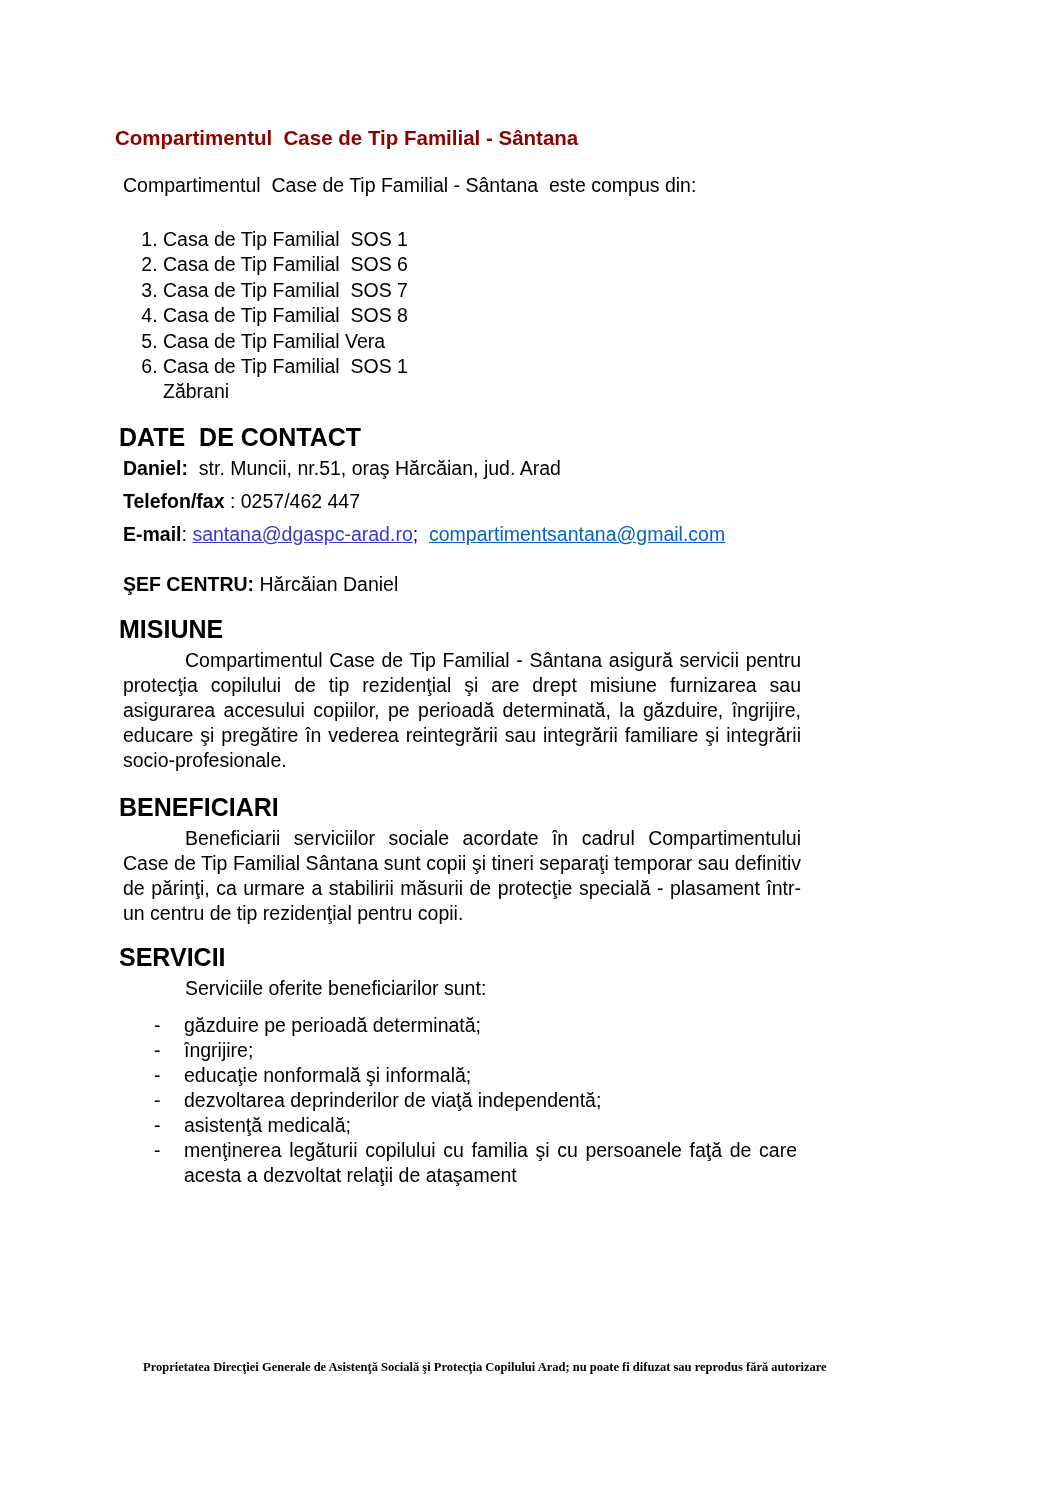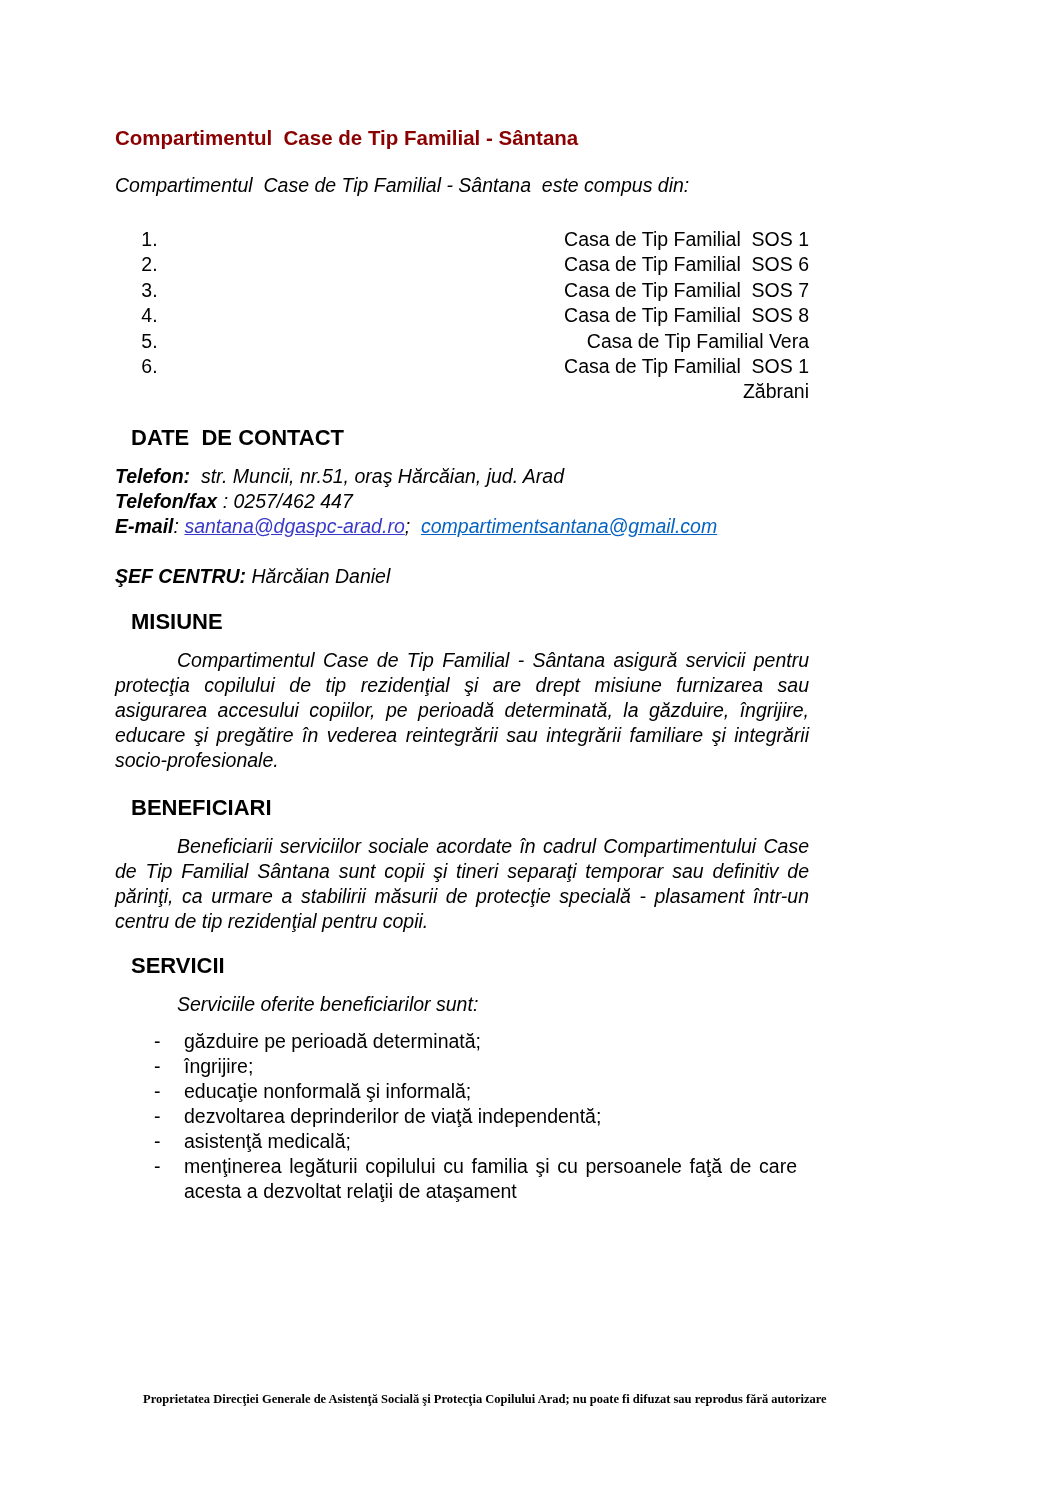--- a/index.html
+++ b/index.html
@@ -9,39 +9,39 @@
     height:1497px;
     box-sizing:border-box;
     padding:126px 73px 0 115px;
     background:var(--background,#ffffff);
     color:var(--text,#000000);
     font-family:"Liberation Sans","DejaVu Sans",sans-serif;
     font-size:19.5px;
     line-height:25px;
     overflow:hidden;
   }
-  p{margin:0;font-style:italic;}
+  p{margin:8px;}
   .pre{white-space:pre-wrap;}
   .b{font-weight:bold;}
   .doc-title{
     font-size:20.5px;
     line-height:23px;
     font-weight:bold;
     color:var(--title,#8B0000);
     margin:0 0 24px 0;
     white-space:pre-wrap;
   }
   .intro{margin-bottom:29px;}
-  ol.houses{margin:0 0 22px 0;padding:0 0 0 48px;text-align:right;}
+  ol.houses{margin:0 0 22px 0;padding:0 0 0 48px;}
   ol.houses li{white-space:pre-wrap;line-height:25.4px;}
   h2.sec{
-    font-size:22px;
+    font-size:25px;
     line-height:21px;
     font-weight:bold;
-    margin:16px;
+    margin:4px;
     white-space:pre-wrap;
   }
   .contact-heading{margin-bottom:28px;}
   .contact-line{line-height:25px;}
   .email-line{margin-bottom:25px;}
   .email-line a{text-decoration:underline;text-align:right;}
   a.link1{color:var(--link1,#3939C8);}
   a.link2{color:var(--link2,#0563C1);}
   .chief-line{margin-bottom:22px;}
   .mission-heading{margin-bottom:5px;}
@@ -63,21 +63,21 @@
   }
   ul.services li::before{
     content:"-";
     position:absolute;
     left:27px;
     top:0;
   }
   .footer-text{
     position:absolute;
     left:143px;
-    top:1392px;
+    top:1360px;
     width:800px;
     font-family:"Liberation Serif","DejaVu Serif",serif;
     font-weight:bold;
     font-size:12.5px;
     line-height:15px;
     white-space:nowrap;
   }
 </style>
 </head>
 <body>
@@ -93,21 +93,21 @@
       <li>Casa de Tip Familial  SOS 6</li>
       <li>Casa de Tip Familial  SOS 7</li>
       <li>Casa de Tip Familial  SOS 8</li>
       <li>Casa de Tip Familial Vera</li>
       <li>Casa de Tip Familial  SOS 1
 Zăbrani</li>
     </ol>
 
   <h2 class="sec contact-heading">DATE  DE CONTACT</h2>
 
-  <p class="contact-line pre"><span class="b">Telefon:</span><span>  str. Muncii, nr.51, oraş Hărcăian, jud. Arad</span></p>
+  <p class="contact-line pre"><span class="b">Daniel:</span><span>  str. Muncii, nr.51, oraş Hărcăian, jud. Arad</span></p>
 
   <p class="contact-line pre"><span class="b">Telefon/fax</span><span> : 0257/462 447</span></p>
 
   <p class="contact-line email-line pre"><span class="b">E-mail</span><span>: </span><a href="#" class="link1">santana@dgaspc-arad.ro</a><span>;  </span><a href="#" class="link2">compartimentsantana@gmail.com</a></p>
 
   <p class="contact-line chief-line pre"><span class="b">ŞEF CENTRU:</span><span> Hărcăian Daniel</span></p>
 
   <h2 class="sec mission-heading">MISIUNE</h2>
   <p class="para mission-body">Compartimentul  Case de Tip Familial - Sântana asigură servicii pentru protecţia copilului de tip rezidenţial şi are drept misiune furnizarea sau asigurarea accesului copiilor, pe perioadă determinată, la găzduire, îngrijire, educare şi pregătire în vederea reintegrării sau integrării familiare şi integrării socio-profesionale.</p>
 

